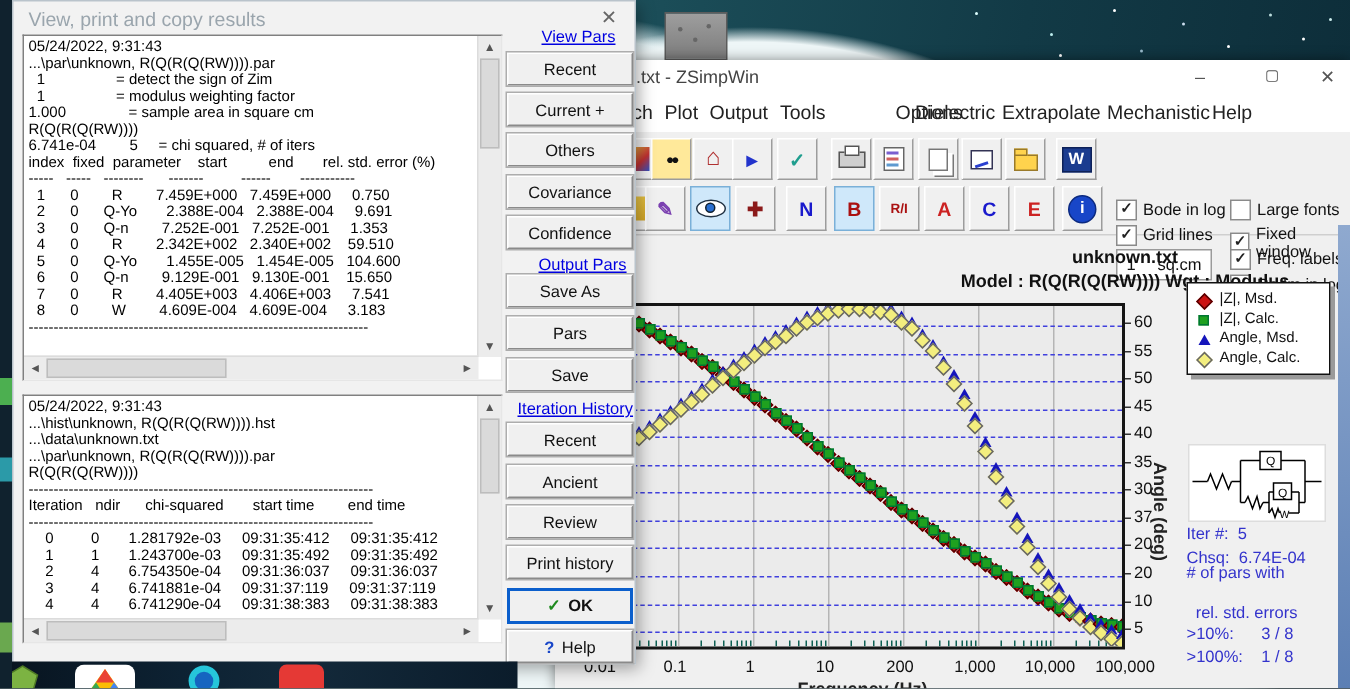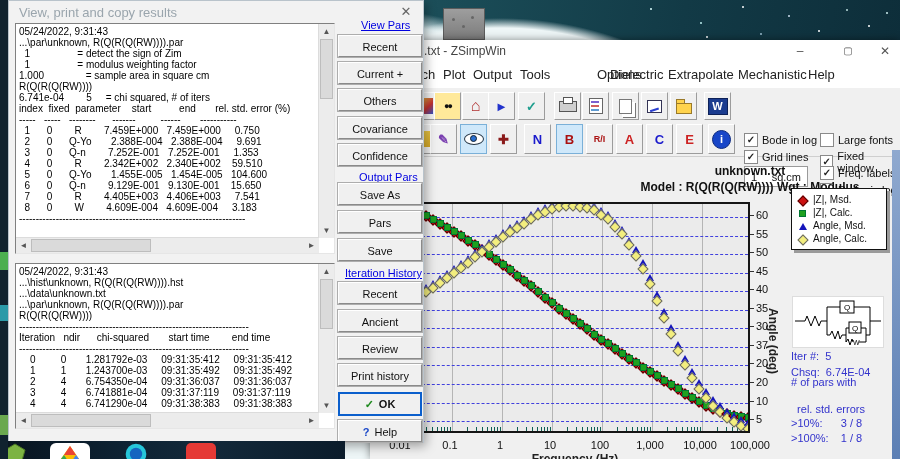--- a/index.html
+++ b/index.html
@@ -531,21 +531,21 @@
         <div class="ylab" style="left: 386px; top: 354.5px;">10</div>
         <div class="rtick" style="position: absolute; left: 380px; top: 379.05px;"></div>
         <div class="ylab" style="left: 386px; top: 373.05px;">5</div>
       </div>
     <div class="axis-title-r" style="left:396px;top:268px">Angle (deg)</div>
     <div id="axis-x-labels">
         <div class="xlab" style="left: 30px; top: 399px;">0.01</div>
         <div class="xlab" style="left: 80px; top: 399px;">0.1</div>
         <div class="xlab" style="left: 130px; top: 399px;">1</div>
         <div class="xlab" style="left: 180px; top: 399px;">10</div>
-        <div class="xlab" style="left: 230px; top: 399px;">100</div>
+        <div class="xlab" style="left: 230px; top: 399px;">200</div>
         <div class="xlab" style="left: 280px; top: 399px;">1,000</div>
         <div class="xlab" style="left: 330px; top: 399px;">10,000</div>
         <div class="xlab" style="left: 380px; top: 399px;">100,000</div>
       </div>
     <div class="axis-title-x" style="left:205px;top:412px">Frequency (Hz)</div>
 
     <div id="legend" style="left:421px;top:148px;width:82px">
         <div class="leg-row">
           <span class="leg-mk">
             <span class="mk-rd" style="left: 1px; top: 1px;"></span>

